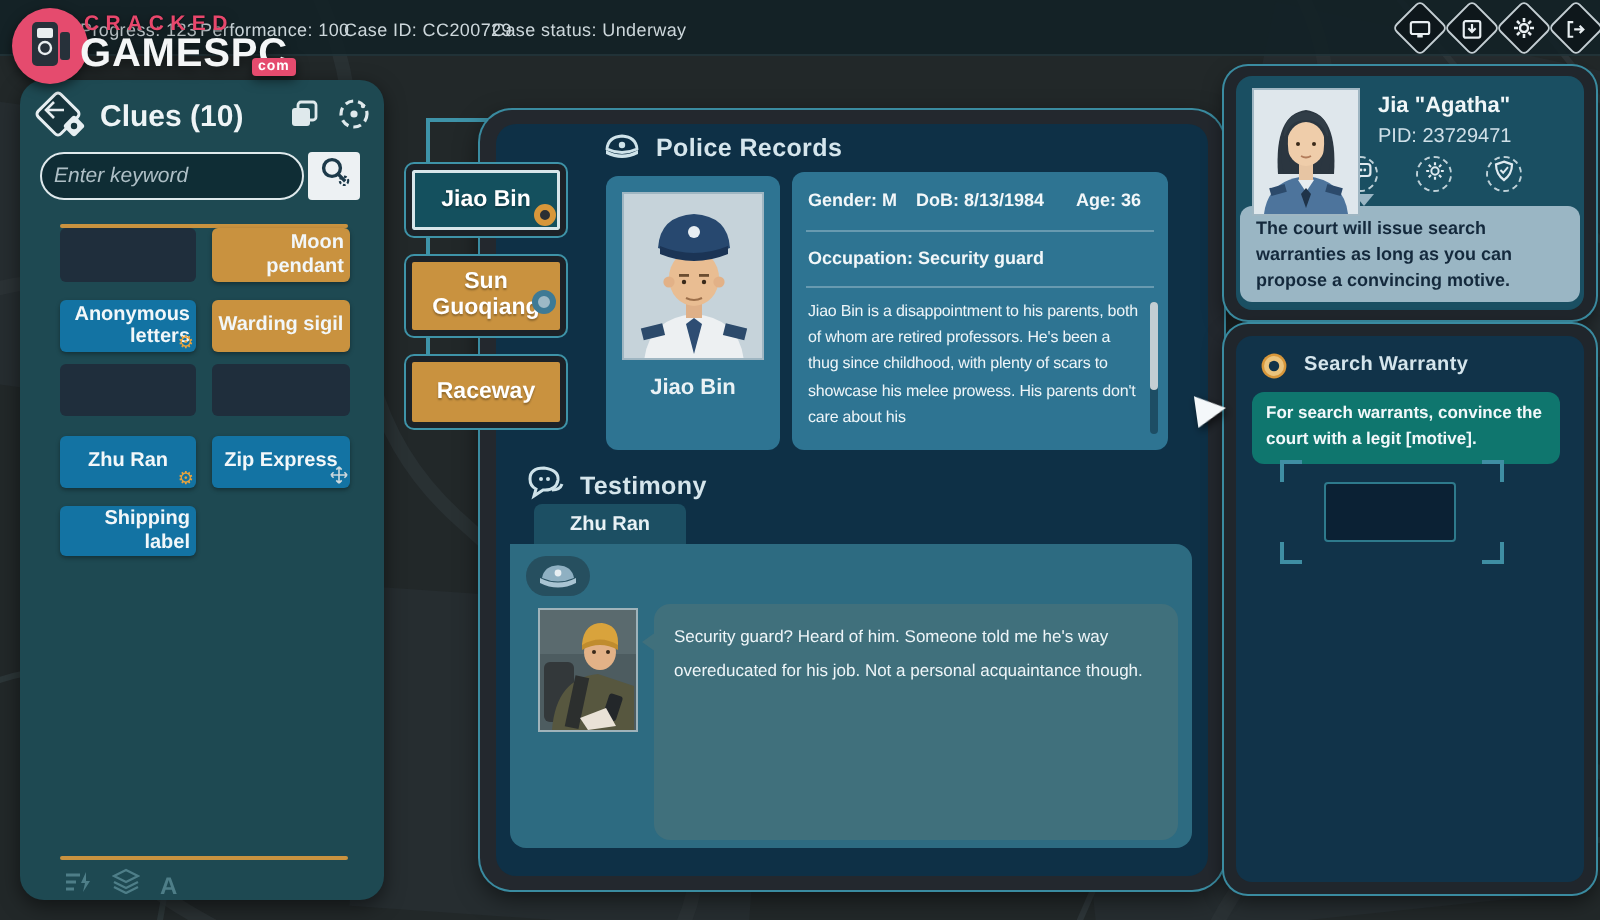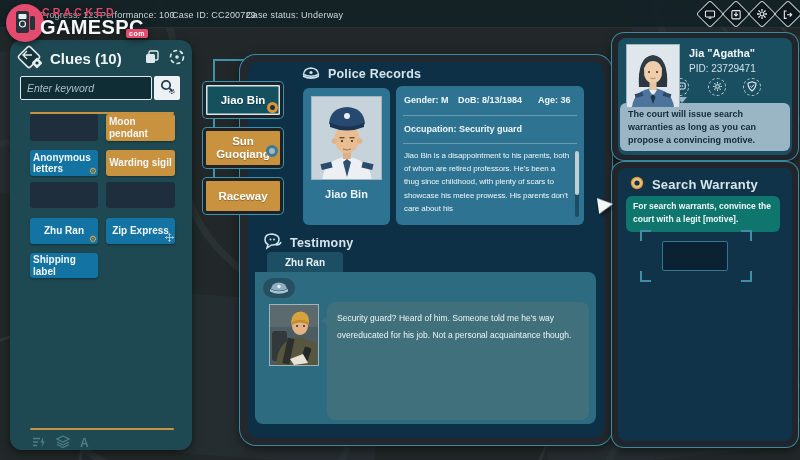--- a/index.html
+++ b/index.html
@@ -30,28 +30,28 @@
     color:#f4f6f7; letter-spacing:.4px; }
   .logo-tld { position:absolute; left:122px; top:28px; font-size:7px; font-weight:700;
     background:#e54b6e; color:#fff; padding:1px 3px; border-radius:2px; letter-spacing:.5px; }
 
   
   .clues { position:absolute; left:10px; top:40px; width:182px; height:410px;
     background:#1e4952; border-radius:12px; box-shadow:0 3px 10px rgba(0,0,0,.5); z-index:2; }
   .clues-title { position:absolute; left:40px; top:10px; font-size:15px; font-weight:700; color:#eef4f6; }
   .icon-btn { cursor:pointer; }
   .search-input { position:absolute; left:10px; top:36px; width:132px; height:24px;
-    background:#0f2d35; border:1px solid #dfe9ec; border-radius:2px; color:#dce7ea;
+    background:#0f2d35; border:1px solid #dfe9ec; border-radius:12px; color:#dce7ea;
     font-size:10.5px; font-style:italic; padding:0 6px; outline:none; }
   .search-input::placeholder { color:#aebfc6; font-style:italic; }
   .search-btn { position:absolute; left:144px; top:36px; width:26px; height:24px;
     background:#edf1f3; border-radius:2px; display:flex; align-items:center; justify-content:center; cursor:pointer; }
   .orange-rule { position:absolute; height:2px; background:#c9923f; border-radius:1px; }
   .tile { position:absolute; border-radius:3px; display:flex; align-items:center; justify-content:center;
-    text-align:left; font-size:10px; font-weight:700; line-height:1.12; color:#f2f7f9;
+    text-align:right; font-size:10px; font-weight:700; line-height:1.12; color:#f2f7f9;
     padding:1px 3px; cursor:pointer; box-shadow:0 1px 2px rgba(0,0,0,.35); }
   .tile.empty { background:#1f2e3c; cursor:default; box-shadow:none; }
   .tile.blue { background:#1373a3; }
   .tile.orange { background:#c9923f; }
   .tile-badge { position:absolute; right:1px; bottom:0; font-size:9px; line-height:1; }
   .footer-icons { position:absolute; left:22px; top:394px; display:flex; gap:10px; align-items:center; color:#4e7e88; }
   .footer-a { font-size:12px; font-weight:700; color:#4e7e88; }
 
   
   .case-tab { position:absolute; left:203px; width:80px; border:3px solid #1c2228; border-radius:4px;
@@ -466,21 +466,21 @@
   <div class="rp-frame" style="left:612px;top:162px;width:186px;height:285px;"></div>
   <div class="rp-lower-inner"></div>
 
   <span class="abs" style="left:629px;top:175px;z-index:3;">
     <svg width="16" height="16" viewBox="0 0 16 16">
         <circle cx="8" cy="8" r="6.2" fill="#d8973a"></circle>
         <circle cx="8" cy="8" r="5" fill="#eac37c"></circle>
         <circle cx="8" cy="8" r="2.6" fill="#113349"></circle>
       </svg>
   </span>
-  <h3 class="section-title" style="left:652px;top:177px;font-size:13px;">Search Warranty</h3>
+  <h3 class="section-title" style="left:652px;top:177px;font-size:10px;">Search Warranty</h3>
 
   <div class="sw-info">
     <span>For search warrants, convince the court with a legit [motive].</span>
   </div>
 
   <svg class="abs" style="left:640px;top:230px;z-index:3;" width="112" height="52" viewBox="0 0 112 52">
     <g fill="none" stroke="#3f8ea3" stroke-width="2">
       <path d="M1 11 V1 H11"></path>
         <path d="M101 1 H111 V11"></path>
       <path d="M111 41 V51 H101"></path>

